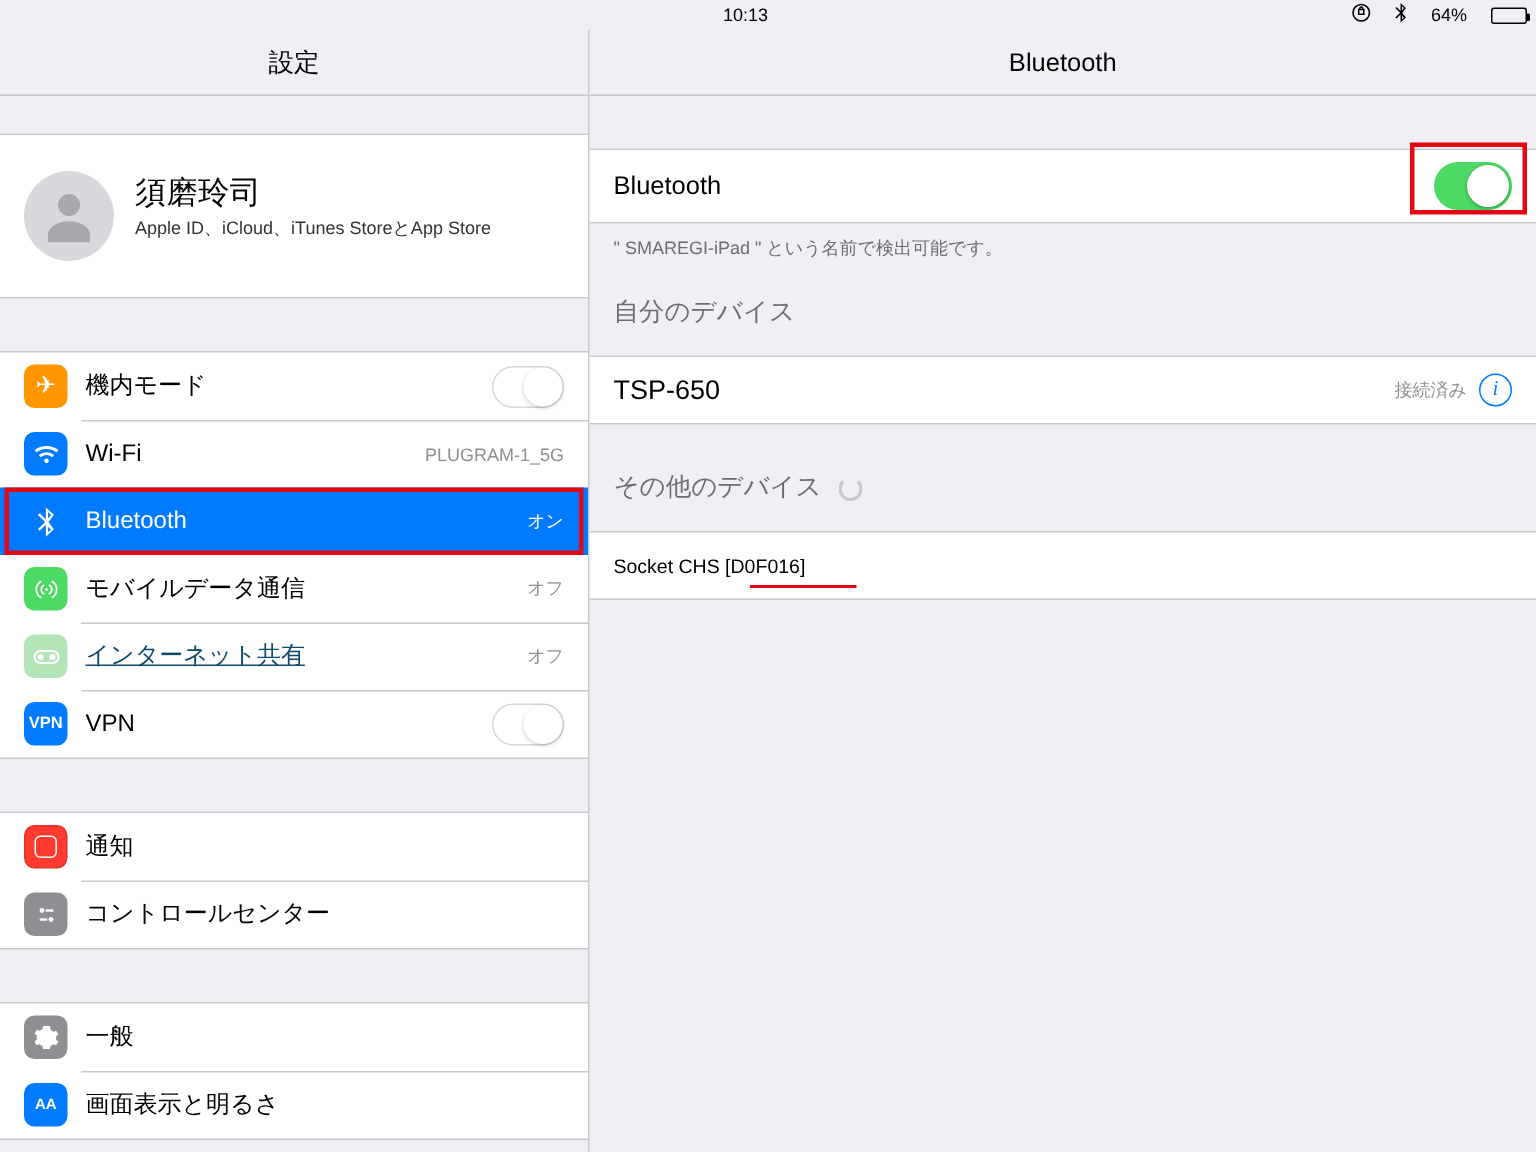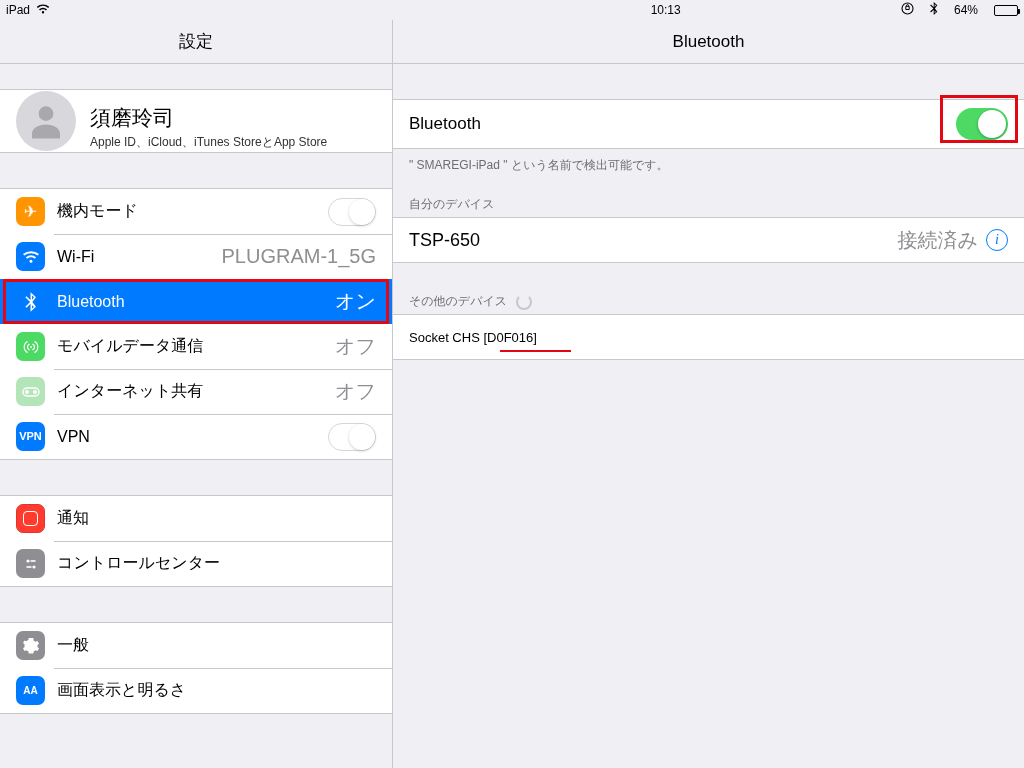--- a/index.html
+++ b/index.html
@@ -18,57 +18,49 @@
   .sidebar-body { overflow-y: auto; flex:1;}
   .main-body { overflow-y: auto; flex:1;}
   .cell-group { background: #fff; border-top: 1px solid #c8c7cc; border-bottom: 1px solid #c8c7cc; }
   .cell { display: flex; align-items: center; padding: 8px 16px; font-size: 16px; min-height:44px; position:relative; }
   .cell + .cell::before { content:''; position:absolute; left:54px; right:0; top:0; height:1px; background:#c8c7cc;}
   .cell.selected { background:#007aff; color:#fff; }
   .cell.selected + .cell::before { display:none; }
   .cell.selected::before { display:none; }
   .icon-box { width: 29px; height: 29px; border-radius: 7px; margin-right: 12px; display:flex; align-items:center; justify-content:center; flex-shrink:0; }
   .cell-label { flex: 1; }
-  .cell-value { color: #8e8e93; font-size:20px;text-align:right; }
+  .cell-value { color: #8e8e93; font-size:12px;text-align:right; }
   .cell.selected .cell-value { color:#fff; }
-  .cell.disabled .cell-label { color:#000000; }
+  .cell.disabled .cell-label { color:#0c4a6e;text-decoration:underline; }
   .section-spacer { height: 35px; }
   .section-spacer-sm { height: 25px; }
-  .profile-cell { padding: 1px 16px; display:flex; align-items:flex-end; }
+  .profile-cell { padding: 24px 16px; display:flex; align-items:flex-start; }
   .avatar { width:60px; height:60px; border-radius:50%; background:#d8d8dc; display:flex; align-items:center; justify-content:center; margin-right:14px; }
   .avatar svg { width:42px; height:42px; fill:#a8a8ad; }
   .profile-name { font-size:21px; font-weight:500; margin-bottom:2px;}
   .profile-sub { font-size:12px; color:#333; }
   .switch { width:52px; height:32px; border-radius:16px; background:#e5e5ea; position:relative; }
   .switch.on { background:#4cd964; }
   .switch .knob { width:28px; height:28px; border-radius:50%; background:#fff; position:absolute; top:2px; left:2px; box-shadow:0 1px 3px rgba(0,0,0,.3); transition:left .1s;}
   .switch.on .knob { left:22px; }
   .switch-sm { width:48px; height:28px; border-radius:14px; background:#fff; border:1px solid #d6d6db; position:relative; }
   .switch-sm .knob { width:26px; height:26px; border-radius:50%; background:#fff; position:absolute; top:0px; right:0px; box-shadow:0 1px 3px rgba(0,0,0,.2);}
-  .section-header-text { padding: 0 16px 4px; font-size:12px; color:#6d6d72; }
+  .section-header-text { padding: 0 16px 18px; font-size:17px; color:#6d6d72; }
   .section-footer-text { padding: 8px 16px 0; font-size:12px; color:#6d6d72; }
   .info-circle { width:22px; height:22px; border:1.5px solid #007aff; border-radius:50%; color:#007aff; display:flex; align-items:center; justify-content:center; font-size:14px; font-family:Georgia, serif; font-style:italic; margin-left:8px;}
   .red-box { position:absolute; border:3px solid #e30613; pointer-events:none; }
   .spinner { width:16px; height:16px; border:2px solid #c7c7cc; border-top-color:transparent; border-radius:50%; display:inline-block; margin-left:6px; vertical-align:middle;}
   .row-selected-border { position:absolute; left:3px; right:3px; top:0; bottom:0; border:3px solid #e30613; z-index:5; pointer-events:none;}
   .underline-red { position:absolute; height:2px; background:#e30613; }
   .ic { color:#fff; font-size:16px; line-height:1; }
 </style>
 </head>
 <body>
 
 <div class="status-bar">
-  <div class="status-left">
-    <span>iPad</span>
-    <span>
-      <svg width="14" height="10" viewBox="0 0 14 10">
-          <path d="M7 9.5a1.2 1.2 0 100-2.4 1.2 1.2 0 000 2.4zm-3-3.1a5 5 0 016 0l1-1.2a6.6 6.6 0 00-8 0l1 1.2zm-2.2-2.5a8.4 8.4 0 0110.4 0l1-1.2a10 10 0 00-12.4 0l1 1.2z" fill="#000"></path>
-        </svg>
-    </span>
-  </div>
   <div class="status-center">10:13</div>
   <div class="status-right">
     <span>
       <svg width="13" height="13" viewBox="0 0 13 13">
           <circle cx="6.5" cy="6.5" r="5.5" fill="none" stroke="#000" stroke-width="1.1"></circle>
           <path d="M4.8 4.3h3.4v3.2H4.8z M5.5 4.3v-.7a1 1 0 012 0v.7" fill="none" stroke="#000" stroke-width="1"></path>
         </svg>
     </span>
     <span>
       <svg width="8" height="13" viewBox="0 0 8 13">

